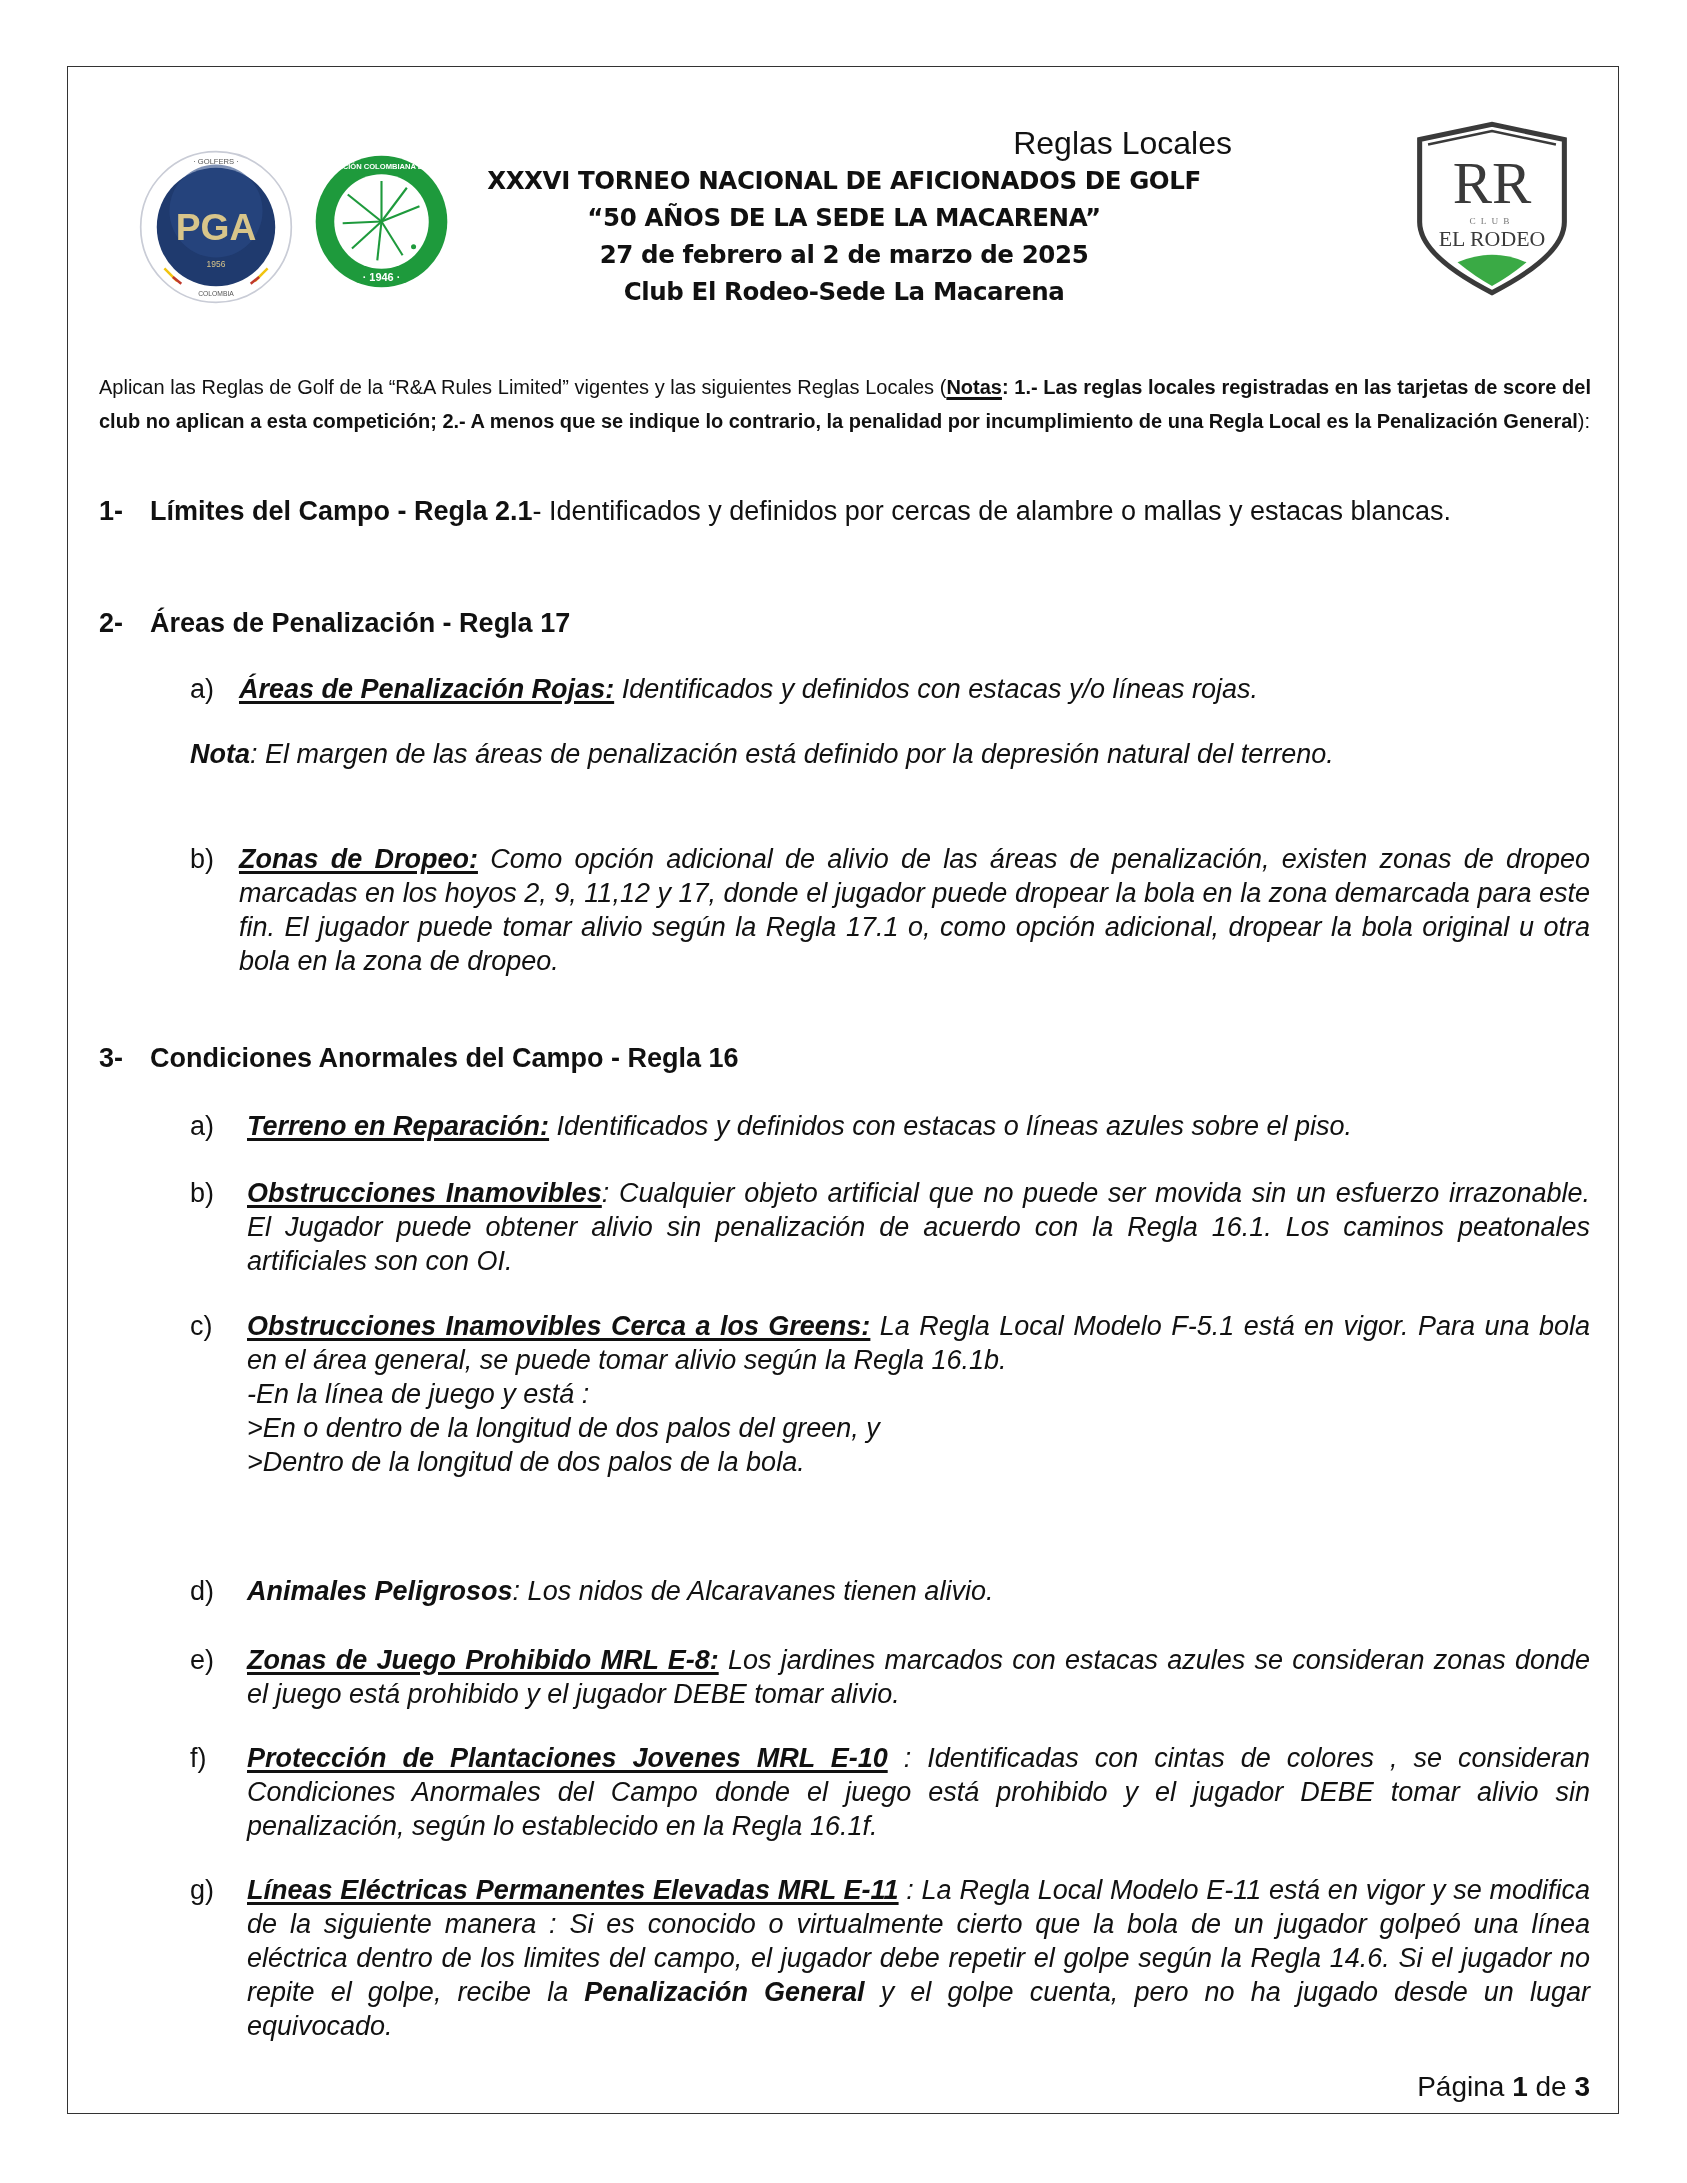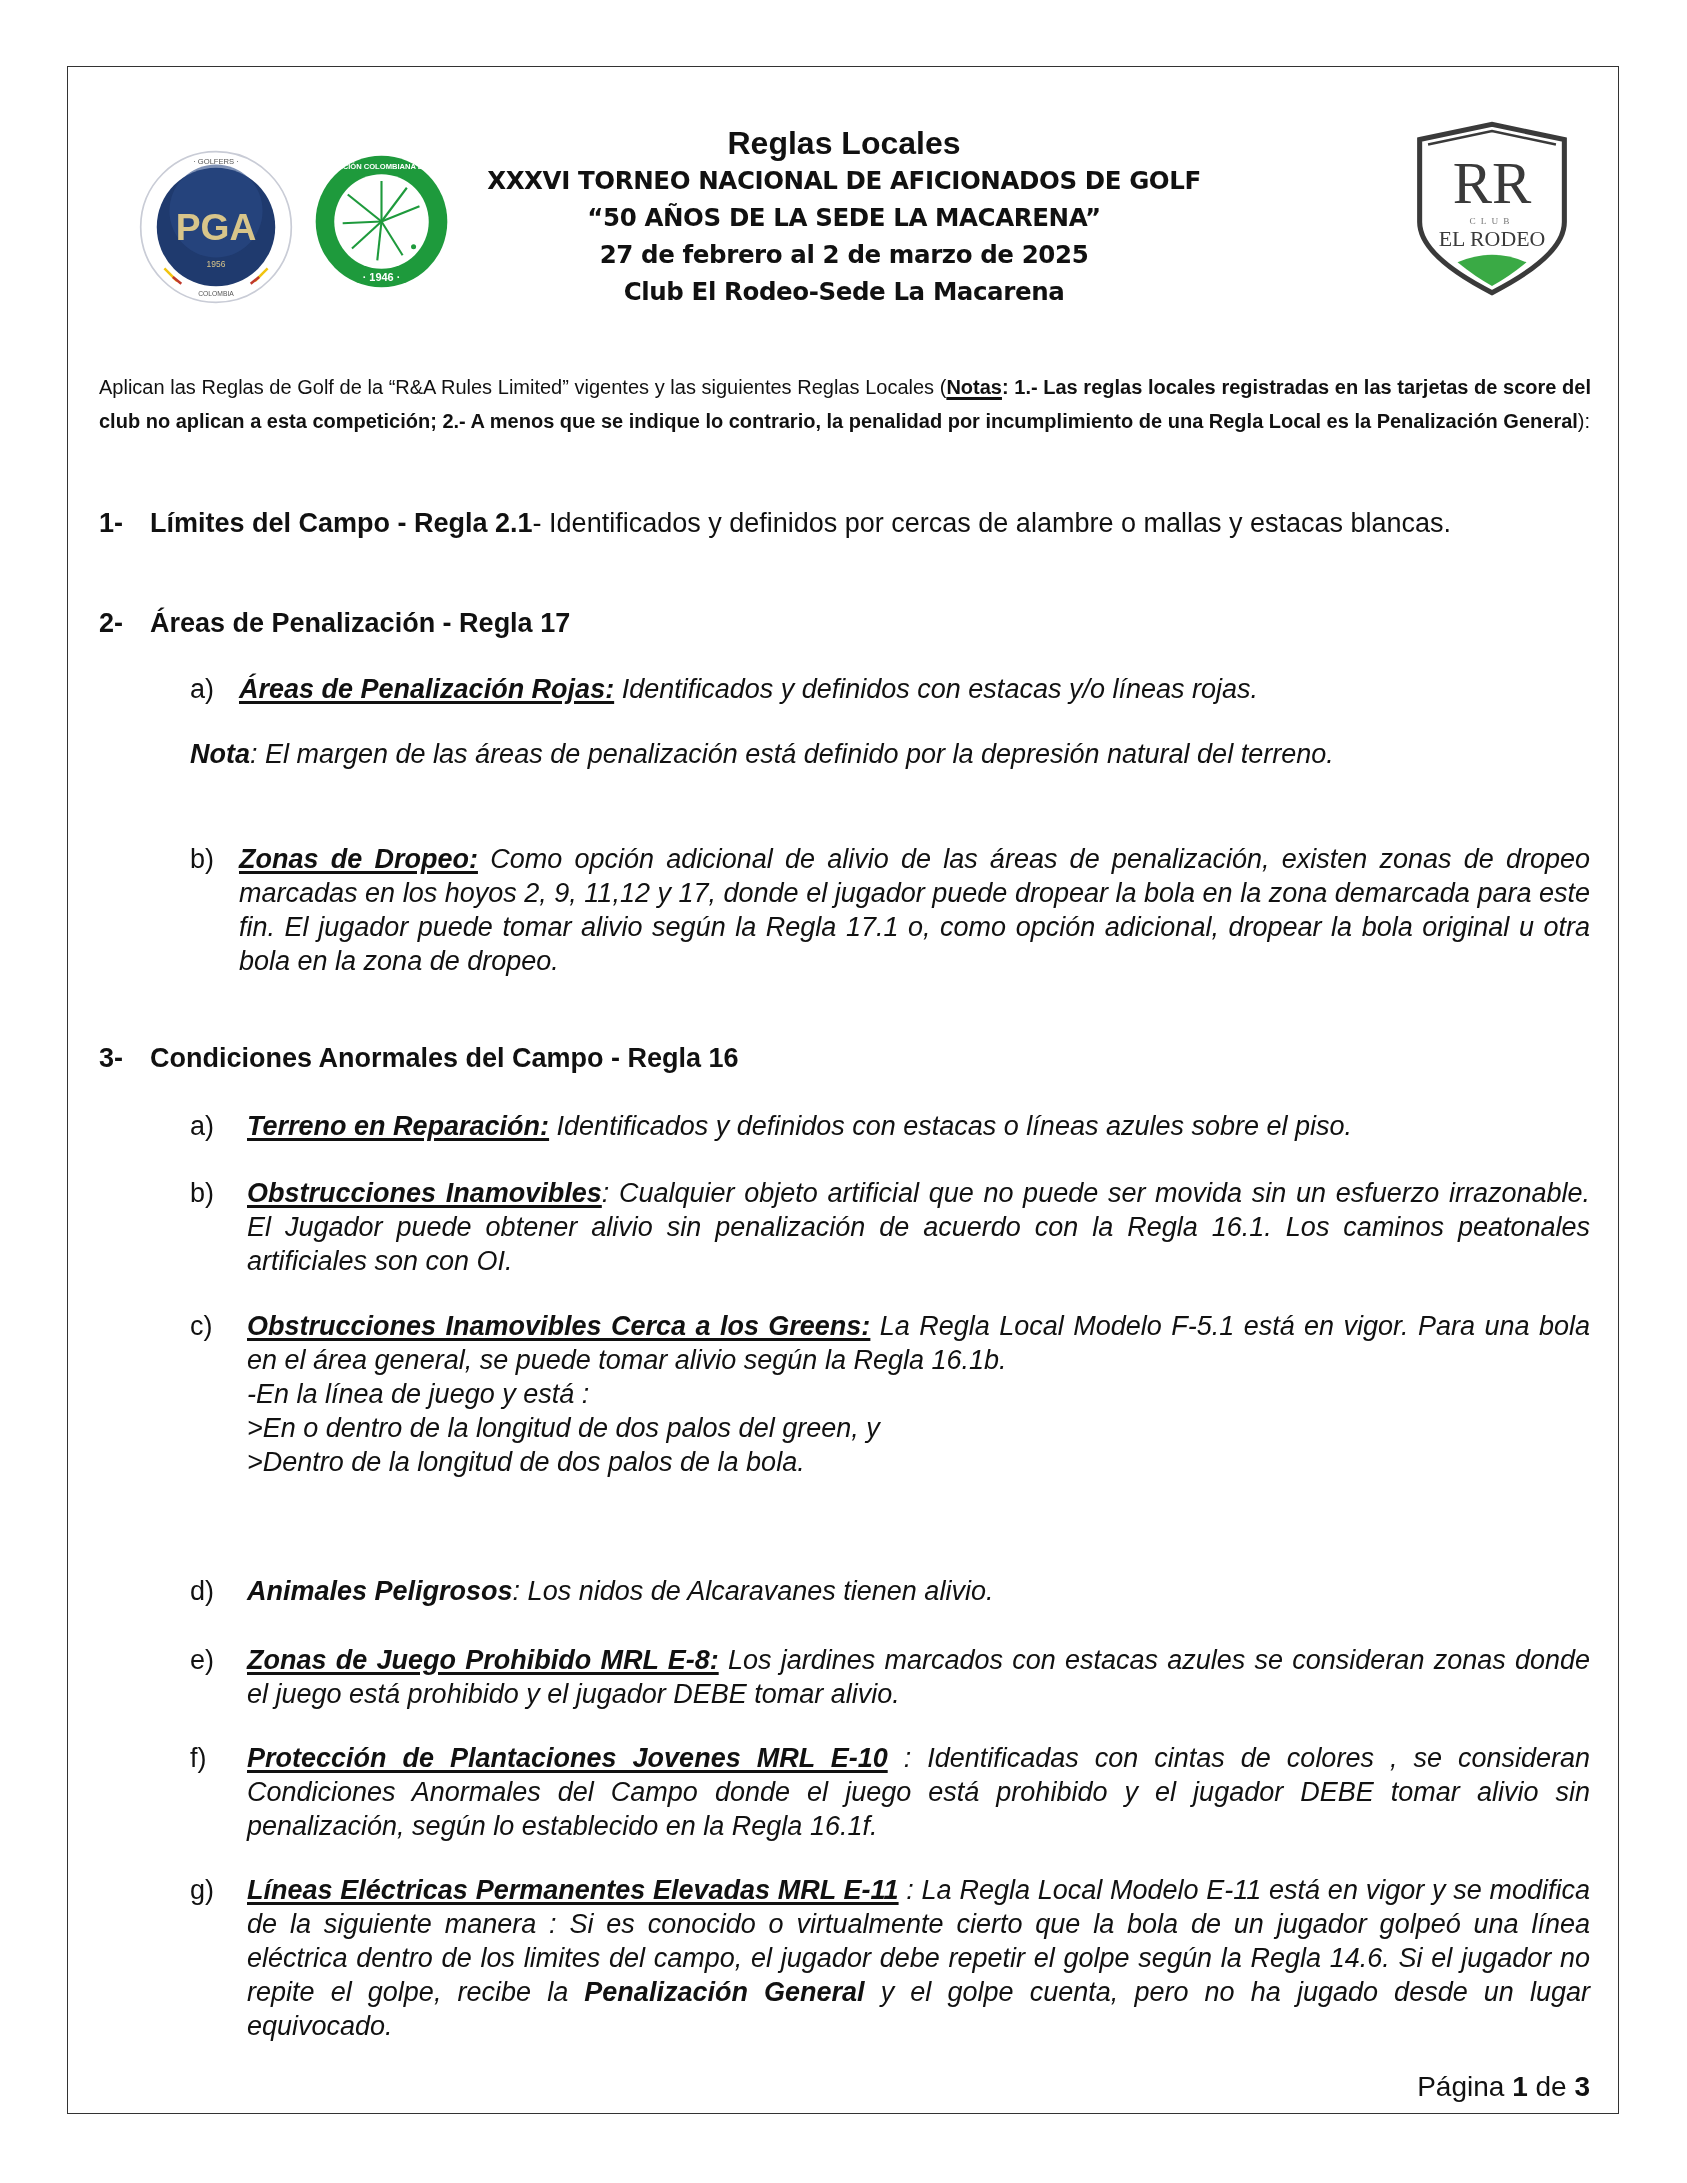--- a/index.html
+++ b/index.html
@@ -1,20 +1,20 @@
 <!DOCTYPE html>
 <html style="font-size:13.5px"><head>
 <meta charset="utf-8">
 <style>
   html, body { margin:0; padding:0; background:#ffffff; }
   body { width:1687px; height:2183px; position:relative; overflow:hidden; font-family:"Liberation Sans", sans-serif; color:#111; }
   .page-frame { position:absolute; left:67px; top:66px; width:1552px; height:2048px; border:1.7px solid #333; box-sizing:border-box; }
   .logo { position:absolute; }
   .header-text { position:absolute; left:456px; width:776px; text-align:center; }
-  .h-title { top:123px; font-size:32px; font-weight:bold; font-family:"Liberation Sans", sans-serif; line-height:40px; }
+  .h-title { top:123px; font-size:32px; font-weight:normal; font-family:"Liberation Sans", sans-serif; line-height:40px;text-align:right; }
   .h-sub { font-size:24.5px; font-weight:bold; font-family:"DejaVu Sans", sans-serif; line-height:37px; letter-spacing:-0.4px; }
   .body-text { font-size:20px; line-height:34px; }
   .p-block { position:absolute; left:99px; width:1492px; text-align:justify; }
   .sec-head { position:absolute; left:99px; font-weight:bold; font-size:27px; line-height:34px; }
   .sec-num { display:inline-block; width:51px; }
   .item { position:absolute; left:190px; width:1400px; font-size:27px; line-height:34px; }
   .item .letter { position:absolute; left:0; top:0; }
   .item .content { margin-left:57px; text-align:justify;font-style:italic; }
   .u-b { font-weight:bold; text-decoration:underline; text-decoration-thickness:2.5px; text-underline-offset:3.4px; }
   .b { font-weight:bold; }
@@ -70,21 +70,21 @@
 <div class="header-text h-title">Reglas Locales</div>
 <div class="header-text h-sub" style="top:162px">XXXVI TORNEO NACIONAL DE AFICIONADOS DE GOLF</div>
 <div class="header-text h-sub" style="top:199px">“50 AÑOS DE LA SEDE LA MACARENA”</div>
 <div class="header-text h-sub" style="top:236px">27 de febrero al 2 de marzo de 2025</div>
 <div class="header-text h-sub" style="top:273px">Club El Rodeo-Sede La Macarena</div>
 
 <div class="p-block body-text" style="top:370px">
   <span>Aplican las Reglas de Golf de la “R&amp;A Rules Limited” vigentes y las siguientes Reglas Locales (</span><span class="u-b">Notas</span><span class="b">: 1.- Las reglas locales registradas en las tarjetas de score del club no aplican a esta competición; 2.- A menos que se indique lo contrario, la penalidad por incumplimiento de una Regla Local es la Penalización General</span><span>):</span>
 </div>
 
-<div class="sec-head" style="top:506px; width:1492px">
+<div class="sec-head" style="top:494px; width:1492px">
   <span class="sec-num">1-</span><span>Límites del Campo - Regla 2.1</span><span style="font-weight:normal">- Identificados y definidos por cercas de alambre o mallas y estacas blancas.</span>
 </div>
 
 <div class="sec-head" style="top:606px">
   <span class="sec-num">2-</span><span>Áreas de Penalización - Regla 17</span>
 </div>
 <div class="item" style="top:672px">
   <span class="letter">a)</span>
   <div class="content" style="margin-left:49px"><span class="u-b">Áreas de Penalización Rojas:</span><span> Identificados y definidos con estacas y/o líneas rojas.</span></div>
 </div>

